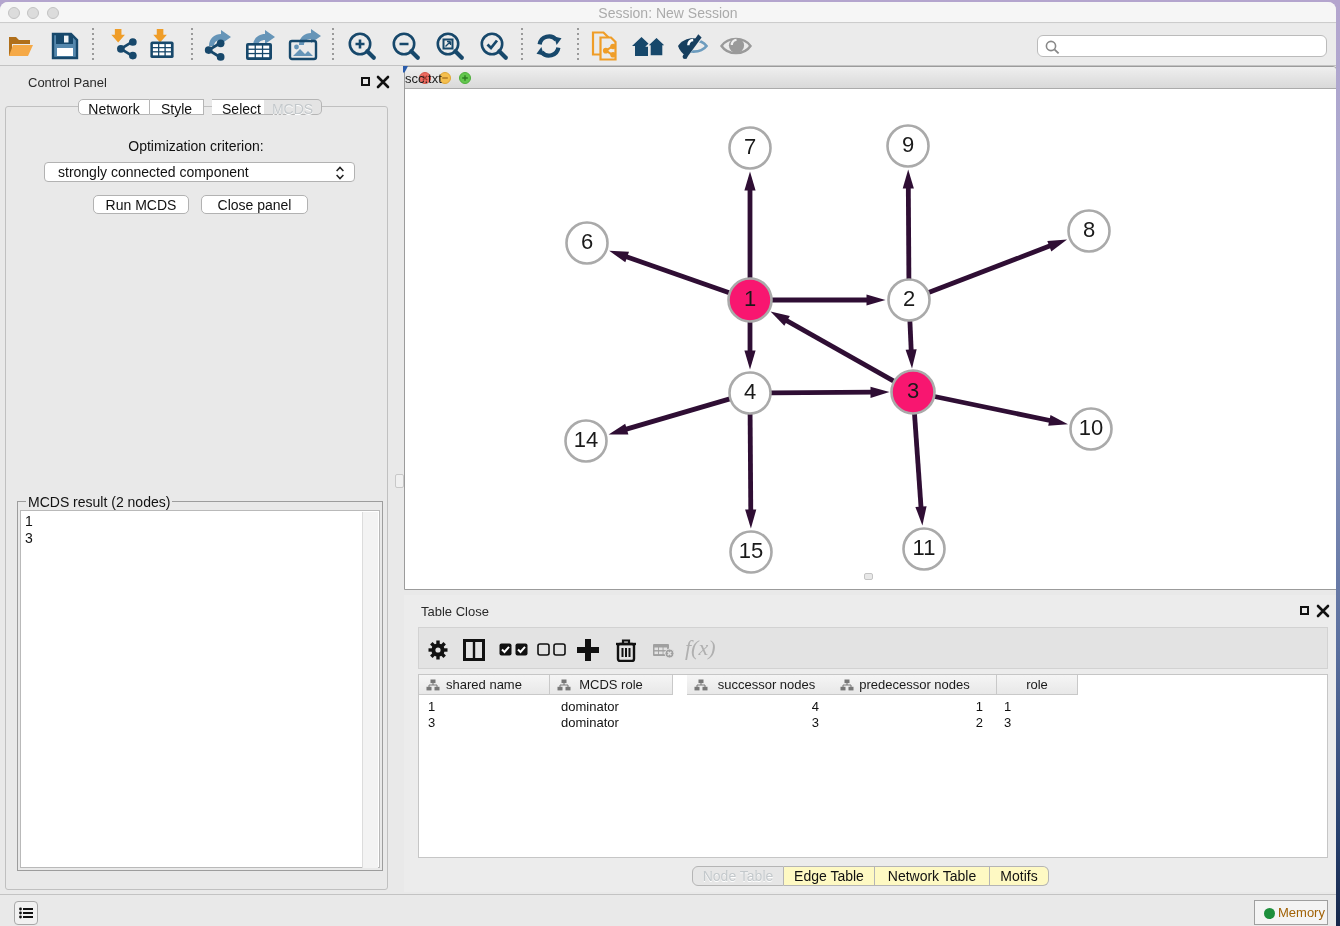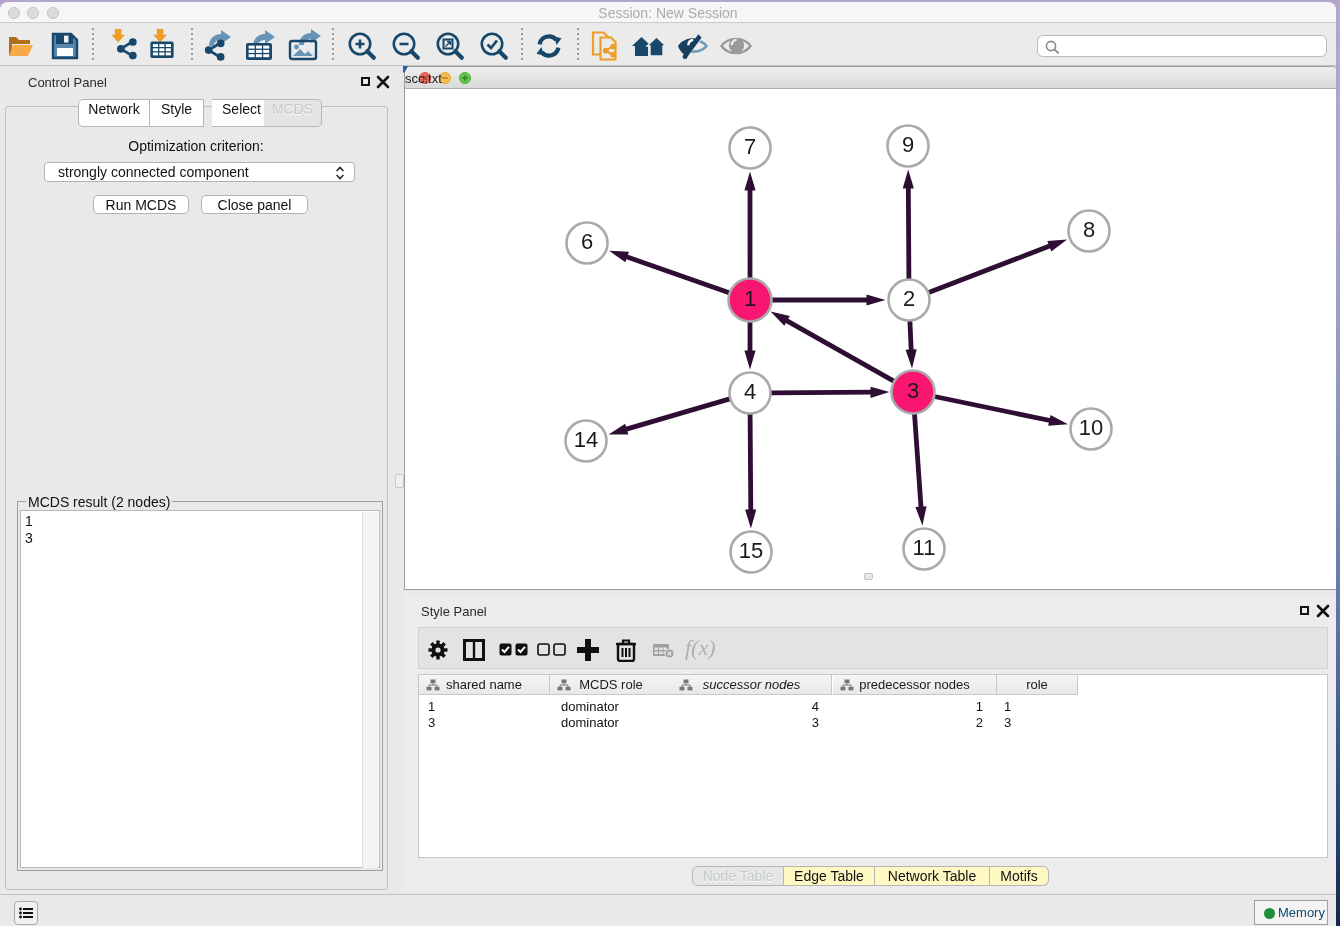--- a/index.html
+++ b/index.html
@@ -23,21 +23,21 @@
   .sep { position:absolute; top:4px; height:34px; width:2px;
     background-image:repeating-linear-gradient(180deg,#9a9a9a 0 2px, rgba(0,0,0,0) 2px 5px); }
   .tbi { position:absolute; top:5px; }
   #searchbox { position:absolute; left:1037px; top:11px; width:290px; height:22px;
     background:#ffffff; border:1px solid #bbbbbb; border-radius:6px; }
   
   #cpanel { position:absolute; left:0; top:64px; width:392px; height:826px; background:#e9e9e9; }
   #cp-title { position:absolute; left:28px; top:9px; font-size:13px; color:#2a2a2a; }
   .float-ico { position:absolute; width:9px; height:9px; border:2px solid #111; }
   .tabrow { position:absolute; height:20px; font-size:14px; }
-  .tab { position:absolute; top:0; height:28px; background:#ffffff; border:1px solid #b5b5b5;
+  .tab { position:absolute; top:0; height:16px; background:#ffffff; border:1px solid #b5b5b5;
     text-align:center; color:#111; line-height:19px; }
   .tab.sel { background:#e4e4e4; color:#c3c8cb; text-shadow:0 1px 0 #fff; }
   #cp-border { position:absolute; left:5px; top:40px; width:383px; height:784px;
     border:1px solid #c0c0c0; border-radius:3px; background:#e9e9e9; }
   #opt-label { position:absolute; left:0; top:72px; width:392px; text-align:center;
     font-size:14px; color:#111; }
   #dropdown { position:absolute; left:44px; top:96px; width:311px; height:20px;
     background:#fff; border:1px solid #b2b2b2; border-radius:4px;
     font-size:14px; color:#111; line-height:18px; padding-left:13px; }
   .btn { position:absolute; top:129px; height:19px; background:#fff; border:1px solid #b2b2b2;
@@ -325,21 +325,21 @@
 <text x="181" y="357.0" font-size="22" fill="#1a1a1a" text-anchor="middle" font-family="Liberation Sans, sans-serif">14</text>
 <circle cx="346" cy="462" r="20.5" fill="#ffffff" stroke="#aaaaaa" stroke-width="2.6"></circle>
 <text x="346" y="468.0" font-size="22" fill="#1a1a1a" text-anchor="middle" font-family="Liberation Sans, sans-serif">15</text>
 </svg>
   </div>
   <svg style="position:absolute; left:403px; top:64px;" width="7" height="7" viewBox="0 0 7 7">
       <path d="M0 0 L5 0 L3.5 3 L1.5 6.5 L0 6.5 Z" fill="#2a5caa"></path>
     </svg>
 
   <div id="tpanel">
-    <div id="tp-title">Style Panel</div>
+    <div id="tp-title">Table Close</div>
     <div class="float-ico" style="left:896px; top:11px;"></div>
     <svg class="abs" style="left:912px; top:9px;" width="14" height="14" viewBox="0 0 14 14">
       <path d="M2 2 L12 12 M12 2 L2 12" stroke="#111" stroke-width="2.6" stroke-linecap="round"></path>
     </svg>
     <div id="tp-toolbar">
         <svg class="abs" style="left:8px; top:11px;" width="22" height="22" viewBox="0 0 22 22">
           <g fill="#111">
             <circle cx="11" cy="11" r="6.6"></circle>
 <g stroke="#111" stroke-width="3.4">
 <line x1="11" y1="1.5" x2="11" y2="20.5"></line>
@@ -398,21 +398,21 @@
 <rect x="0.5" y="7.8" width="5" height="3.6" fill="#777"></rect>
 <rect x="8.5" y="7.8" width="5" height="3.6" fill="#777"></rect>
 <path d="M7 4 L7 6 M3 8 L3 6 L11 6 L11 8" stroke="#777" stroke-width="1" fill="none"></path>
           </svg>shared name</div>
       <div class="th" style="left:131px; width:123px;"><svg class="abs" style="left:7px; top:4px;" width="14" height="12" viewBox="0 0 14 12">
 <rect x="4.5" y="0.5" width="5" height="3.6" fill="#777"></rect>
 <rect x="0.5" y="7.8" width="5" height="3.6" fill="#777"></rect>
 <rect x="8.5" y="7.8" width="5" height="3.6" fill="#777"></rect>
 <path d="M7 4 L7 6 M3 8 L3 6 L11 6 L11 8" stroke="#777" stroke-width="1" fill="none"></path>
           </svg>MCDS role</div>
-      <div class="th" style="left:253px; width:160px;font-style:italic;"><svg class="abs" style="left:7px; top:4px;" width="14" height="12" viewBox="0 0 14 12">
+      <div class="th" style="left:268px; width:160px;"><svg class="abs" style="left:7px; top:4px;" width="14" height="12" viewBox="0 0 14 12">
 <rect x="4.5" y="0.5" width="5" height="3.6" fill="#777"></rect>
 <rect x="0.5" y="7.8" width="5" height="3.6" fill="#777"></rect>
 <rect x="8.5" y="7.8" width="5" height="3.6" fill="#777"></rect>
 <path d="M7 4 L7 6 M3 8 L3 6 L11 6 L11 8" stroke="#777" stroke-width="1" fill="none"></path>
           </svg>successor nodes</div>
       <div class="th" style="left:414px; width:164px;"><svg class="abs" style="left:7px; top:4px;" width="14" height="12" viewBox="0 0 14 12">
 <rect x="4.5" y="0.5" width="5" height="3.6" fill="#777"></rect>
 <rect x="0.5" y="7.8" width="5" height="3.6" fill="#777"></rect>
 <rect x="8.5" y="7.8" width="5" height="3.6" fill="#777"></rect>
 <path d="M7 4 L7 6 M3 8 L3 6 L11 6 L11 8" stroke="#777" stroke-width="1" fill="none"></path>
@@ -443,17 +443,17 @@
     <div style="position:absolute; left:14px; top:6px; width:24px; height:24px; background:#f1f1f1; border:1px solid #a8a8a8; border-radius:4px;">
       <svg width="14" height="12" viewBox="0 0 14 12" style="position:absolute; left:4px; top:5px;">
         <circle cx="1.5" cy="2" r="1.4" fill="#111"></circle>
           <rect x="4" y="1" width="10" height="2" fill="#111"></rect>
         <circle cx="1.5" cy="6" r="1.4" fill="#111"></circle>
           <rect x="4" y="5" width="10" height="2" fill="#111"></rect>
         <circle cx="1.5" cy="10" r="1.4" fill="#111"></circle>
           <rect x="4" y="9" width="10" height="2" fill="#111"></rect>
       </svg>
     </div>
-    <div style="position:absolute; left:1254px; top:5px; width:74px; height:25px; background:#f4f4f4; border:1px solid #9f9f9f; font-size:13px; color:#0c4a6e; line-height:23px; text-align:left; padding-left:23px;">
+    <div style="position:absolute; left:1254px; top:5px; width:74px; height:25px; background:#f4f4f4; border:1px solid #9f9f9f; font-size:13px; color:#a16207; line-height:23px; text-align:left; padding-left:23px;">
       <span style="position:absolute; left:9px; top:7px; width:11px; height:11px; border-radius:50%; background:#1d8f3c;"></span>Memory
     </div>
   </div>
 </div>
 
 </body></html>

